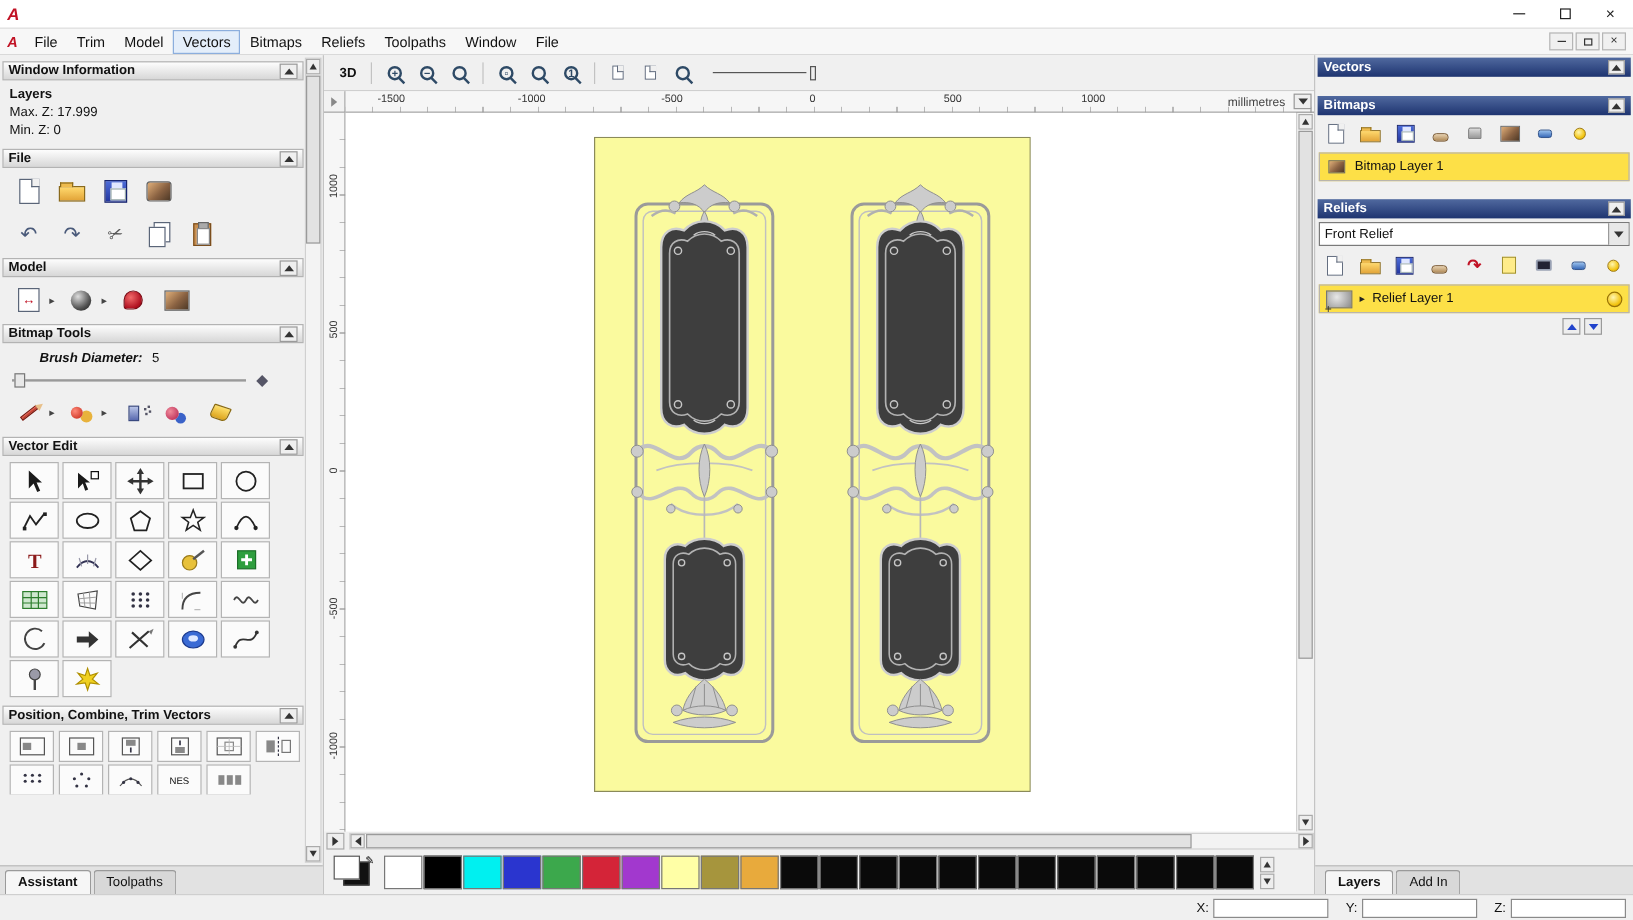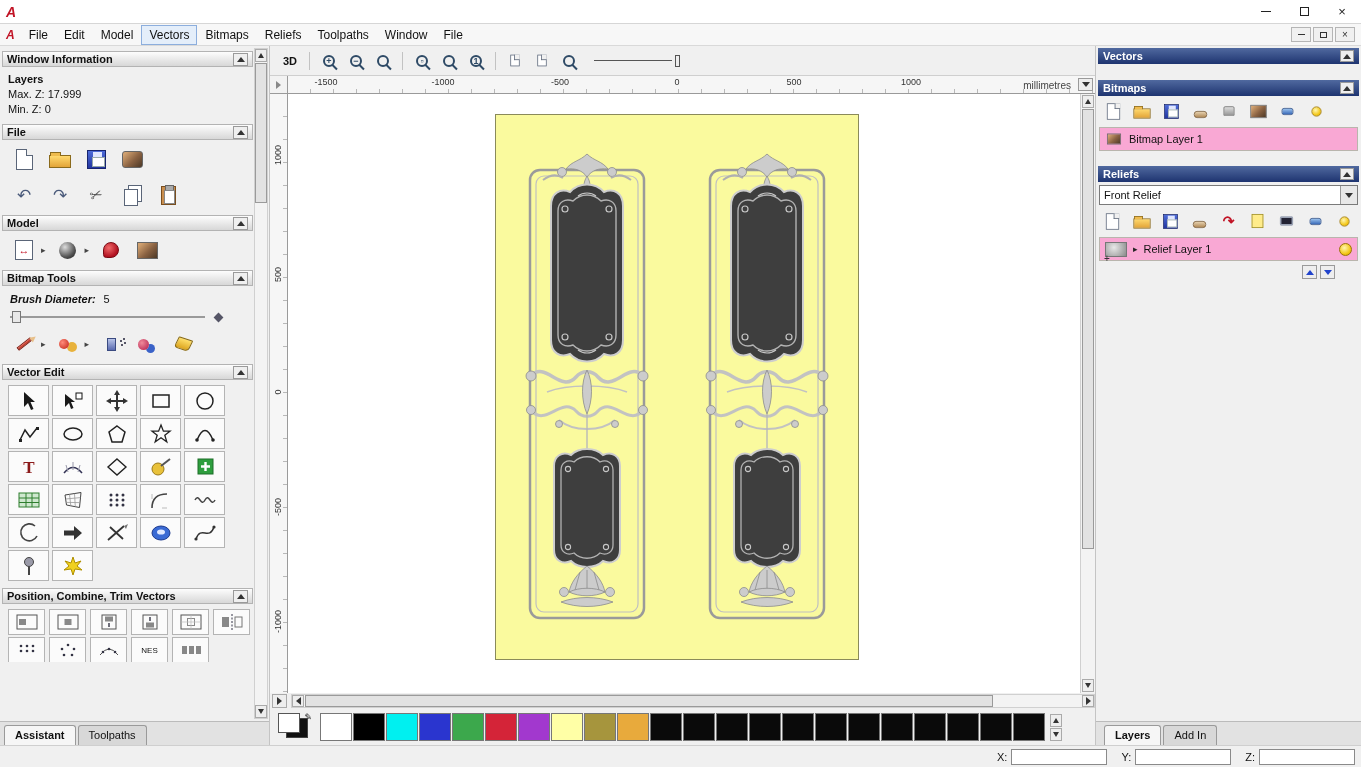--- a/index.html
+++ b/index.html
@@ -79,21 +79,21 @@
   .iceraser { width:15px; height:9px; background:linear-gradient(#9ac2ee,#3a6ab8); border:1px solid #254a86; border-radius:3px; transform:rotate(-14deg); }
   .icbulb { width:13px; height:13px; border-radius:50%; background:radial-gradient(circle at 40% 35%,#fff6b0,#f2c410 65%,#c89408); border:1px solid #9a7406; }
   .icmini { transform:scale(.78); transform-origin:center; }
   .icarrowred { color:#c11325; font-size:14px; font-weight:bold; line-height:1; }
   .icpageyellow { width:15px; height:18px; background:#ffec8a; border:1px solid #9a8a2a; }
   .icmonitor { width:17px; height:12px; background:#223; border:2px solid #9aa2b4; border-radius:2px; }
   .icdiamond { width:7px; height:7px; background:#556; transform:rotate(45deg); }
 
   
   .brush-row { display:flex; gap:8px; padding:7px 0 2px 8px; align-items:baseline; }
-  .brush-label { font-weight:bold; font-style:italic; }
+  .brush-label { font-weight:bold; font-style:italic;margin-left:23px; }
   .slider-row { display:flex; align-items:center; padding:4px 6px 2px 8px; gap:10px; }
   .hslider { position:relative; width:195px; height:12px; }
   .hs-track { position:absolute; left:0; right:0; top:5px; height:2px; background:#9a9a9a; }
   .hs-thumb { position:absolute; left:2px; top:0; width:9px; height:12px; background:#e8e8e8; border:1px solid #777; }
 
   
   .vt-grid { display:grid; grid-template-columns:repeat(5,42px); gap:2px; padding:5px 0 4px 6px; }
   .vt { width:41px; height:31px; background:#fbfbfb; border:1px solid #b4b4b4; display:flex; align-items:center; justify-content:center; }
   .vt svg { display:block; }
 
@@ -154,21 +154,21 @@
   .swatch { width:32px; height:28px; border:1px solid #777; margin-right:1px; }
   .pal-spin { display:flex; flex-direction:column; gap:1px; margin-left:4px; }
   .pal-spin .scroll-btn { height:13px; }
 
   
   .right-panel { width:266px; background:#f0f0f0; border-left:1px solid #c4c4c4; display:flex; flex-direction:column; position:relative; }
   .rp-header { height:16px; margin:2px 2px 0; background:linear-gradient(#50699f,#1e3470); color:#fff; font-weight:bold; display:flex; align-items:center; padding:0 5px; }
   .rp-header .collapse-btn { width:14px; height:12px; }
   .rp-strip { display:flex; align-items:center; gap:7px; padding:4px 6px; }
   .rp-strip .tool { width:22px; height:22px; }
-  .layer-row { display:flex; align-items:center; gap:6px; background:#f9a8d4; border:1px solid #b9b5ad; margin:1px 3px; height:24px; padding:0 5px; }
+  .layer-row { display:flex; align-items:center; gap:6px; background:#fde047; border:1px solid #b9b5ad; margin:1px 3px; height:24px; padding:0 5px; }
   .layer-label { flex:1; }
   .rp-select { display:flex; margin:3px 3px 1px; height:20px; border:1px solid #7a7a7a; background:#fff; align-items:center; }
   .rp-select-text { flex:1; padding-left:4px; }
   .rp-select-btn { width:17px; height:18px; background:#e8e8e8; border-left:1px solid #9a9a9a; display:flex; align-items:center; justify-content:center; }
   .updown-row { display:flex; justify-content:flex-end; gap:3px; padding:3px 26px 0 0; }
   .ud-btn { width:15px; height:14px; border:1px solid #9a9a9a; background:#eee; display:flex; align-items:center; justify-content:center; }
   .ud-btn .tri-up { border-bottom-color:#2244cc; }
   .ud-btn .tri-down { border-top-color:#2244cc; }
   .rp-fill { flex:1; }
   .rp-tabs { height:24px; display:flex; align-items:flex-end; gap:2px; padding-left:8px; background:#e2e2e2; border-top:1px solid #bbb; }
@@ -191,21 +191,21 @@
           <span class="max-glyph"></span>
         </div>
       <div class="win-btn">×</div>
     </div>
   </div>
 
   <div class="menubar">
     <span class="menu-logo">A</span>
     <div class="menu-items" style="display:flex">
         <span class="menu-item">File</span>
-        <span class="menu-item">Edit</span>
+        <span class="menu-item">Trim</span>
         <span class="menu-item">Model</span>
         <span class="menu-item active">Vectors</span>
         <span class="menu-item">Bitmaps</span>
         <span class="menu-item">Reliefs</span>
         <span class="menu-item">Toolpaths</span>
         <span class="menu-item">Window</span>
         <span class="menu-item">File</span>
       </div>
     <div class="mdi-btns">
       <div class="mdi-btn">

